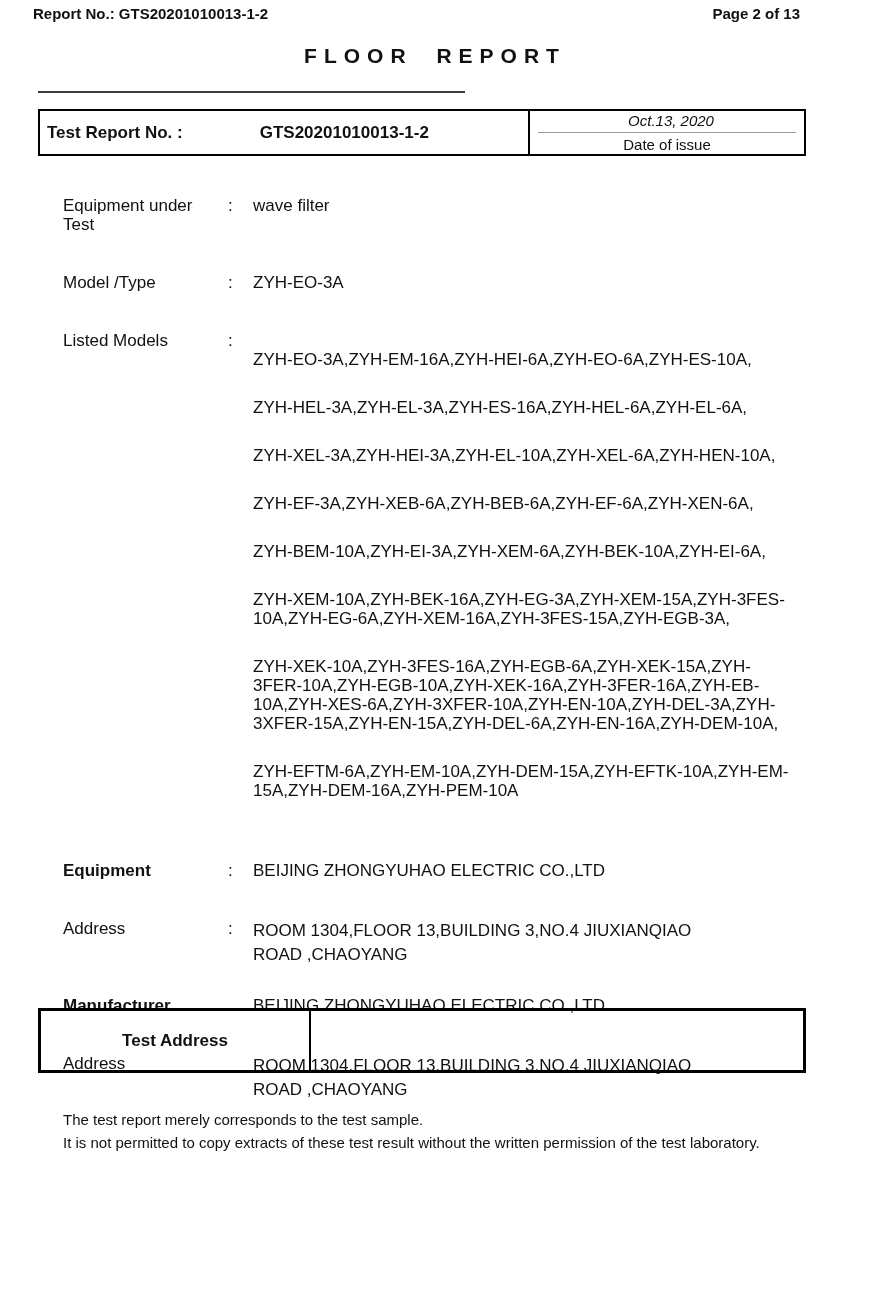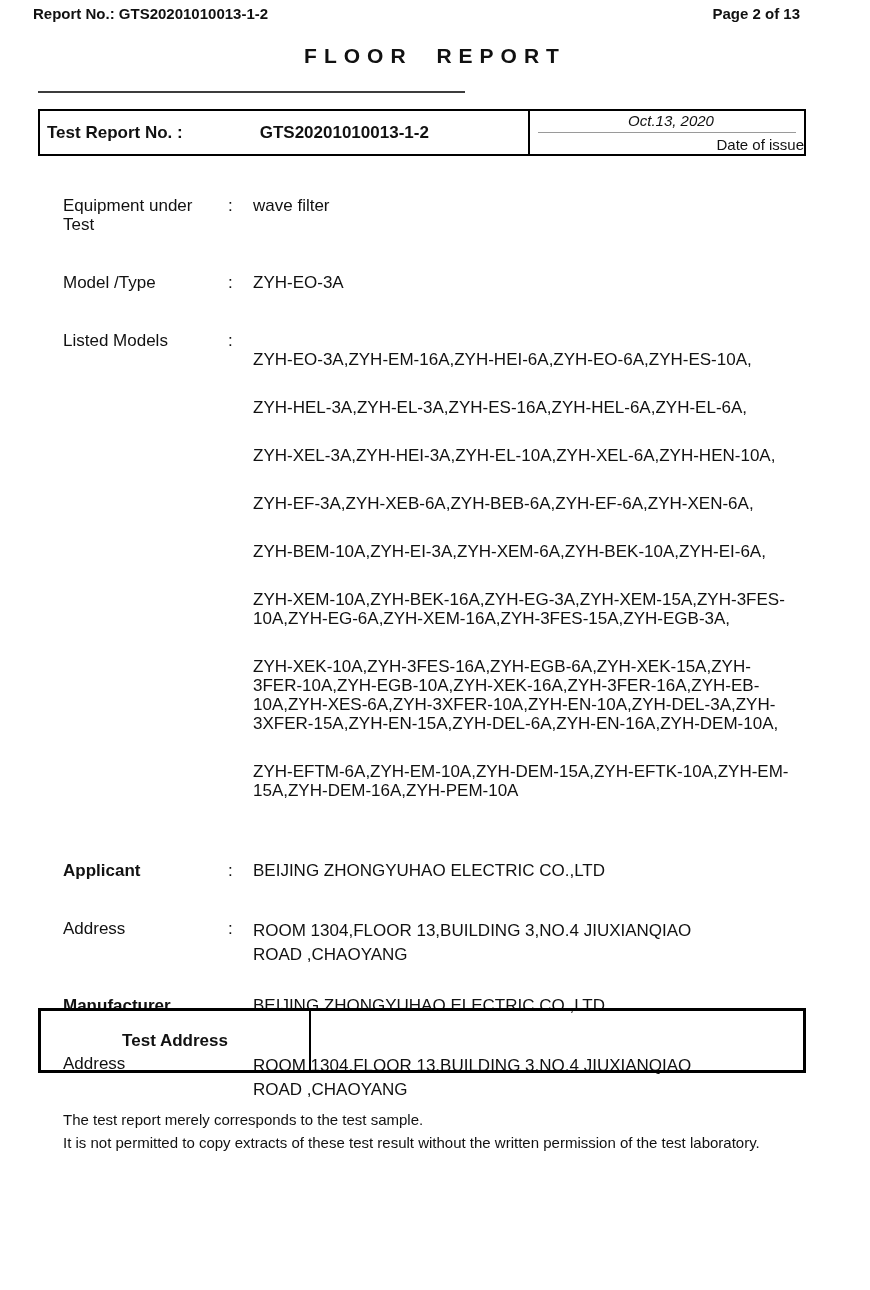--- a/index.html
+++ b/index.html
@@ -47,21 +47,21 @@
     white-space: nowrap;
   }
   .report-table .left-cell .report-number { margin-left: 77px; }
   .report-table .right-cell {
     border-left: 2px solid #000;
     display: flex; flex-direction: column; justify-content: center;
     font-size: 15px; text-align: center;
   }
   .report-table .date-line { padding: 1px 0 3px 8px; font-style: italic; }
   .report-table .date-divider { height: 1px; background: #9a9a9a; margin: 0 8px; }
-  .report-table .date-caption { padding: 3px 0 1px 0; text-align: right; }
+  .report-table .date-caption { padding: 3px 0 1px 0; }
 
   
   .fields {
     position: absolute; top: 196px; left: 63px;
     width: 747px;
     font-size: 17px;
   }
   .field-row {
     display: grid; grid-template-columns: 165px 25px 1fr;
     line-height: 19px;
@@ -156,21 +156,21 @@
         <p>ZYH-XEK-10A,ZYH-3FES-16A,ZYH-EGB-6A,ZYH-XEK-15A,ZYH-
 3FER-10A,ZYH-EGB-10A,ZYH-XEK-16A,ZYH-3FER-16A,ZYH-EB-
 10A,ZYH-XES-6A,ZYH-3XFER-10A,ZYH-EN-10A,ZYH-DEL-3A,ZYH-
 3XFER-15A,ZYH-EN-15A,ZYH-DEL-6A,ZYH-EN-16A,ZYH-DEM-10A,</p>
         <p>ZYH-EFTM-6A,ZYH-EM-10A,ZYH-DEM-15A,ZYH-EFTK-10A,ZYH-EM-
 15A,ZYH-DEM-16A,ZYH-PEM-10A</p>
       </div>
     </div>
 
     <div class="field-row row-applicant">
-      <div class="f-label bold">Applicant</div>
+      <div class="f-label bold">Equipment</div>
       <div class="f-colon">:</div>
       <div class="f-value">BEIJING ZHONGYUHAO ELECTRIC CO.,LTD</div>
     </div>
 
     <div class="field-row row-address1">
       <div class="f-label">Address</div>
       <div class="f-colon">:</div>
       <div class="f-value">ROOM 1304,FLOOR 13,BUILDING 3,NO.4 JIUXIANQIAO
 ROAD ,CHAOYANG</div>
     </div>

